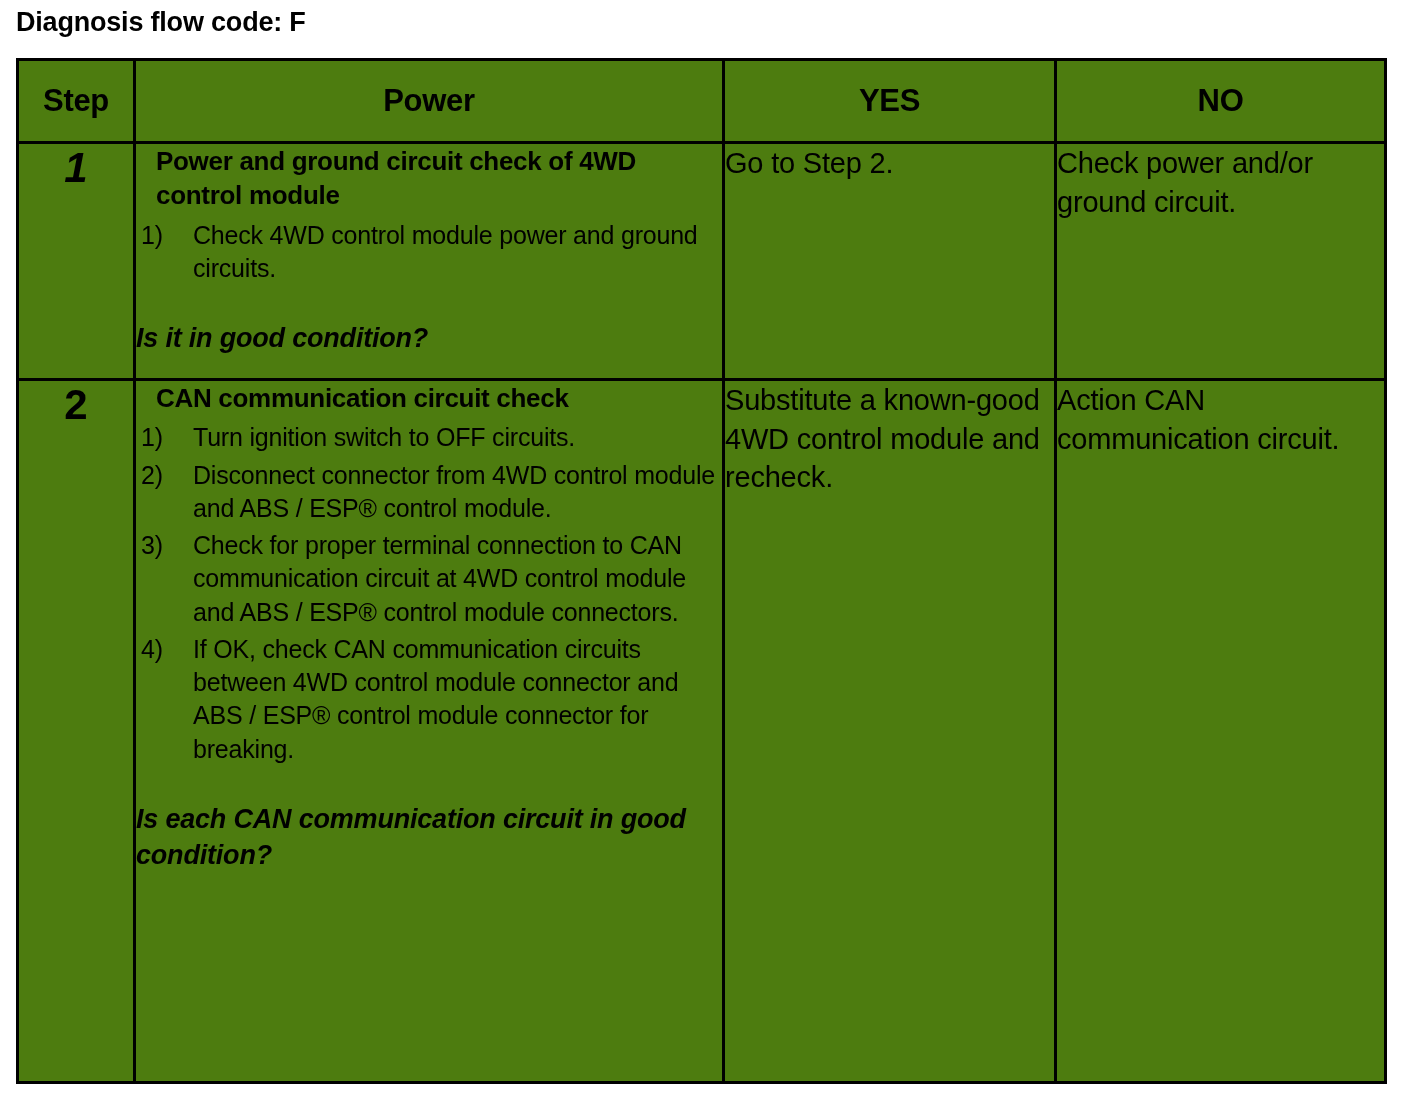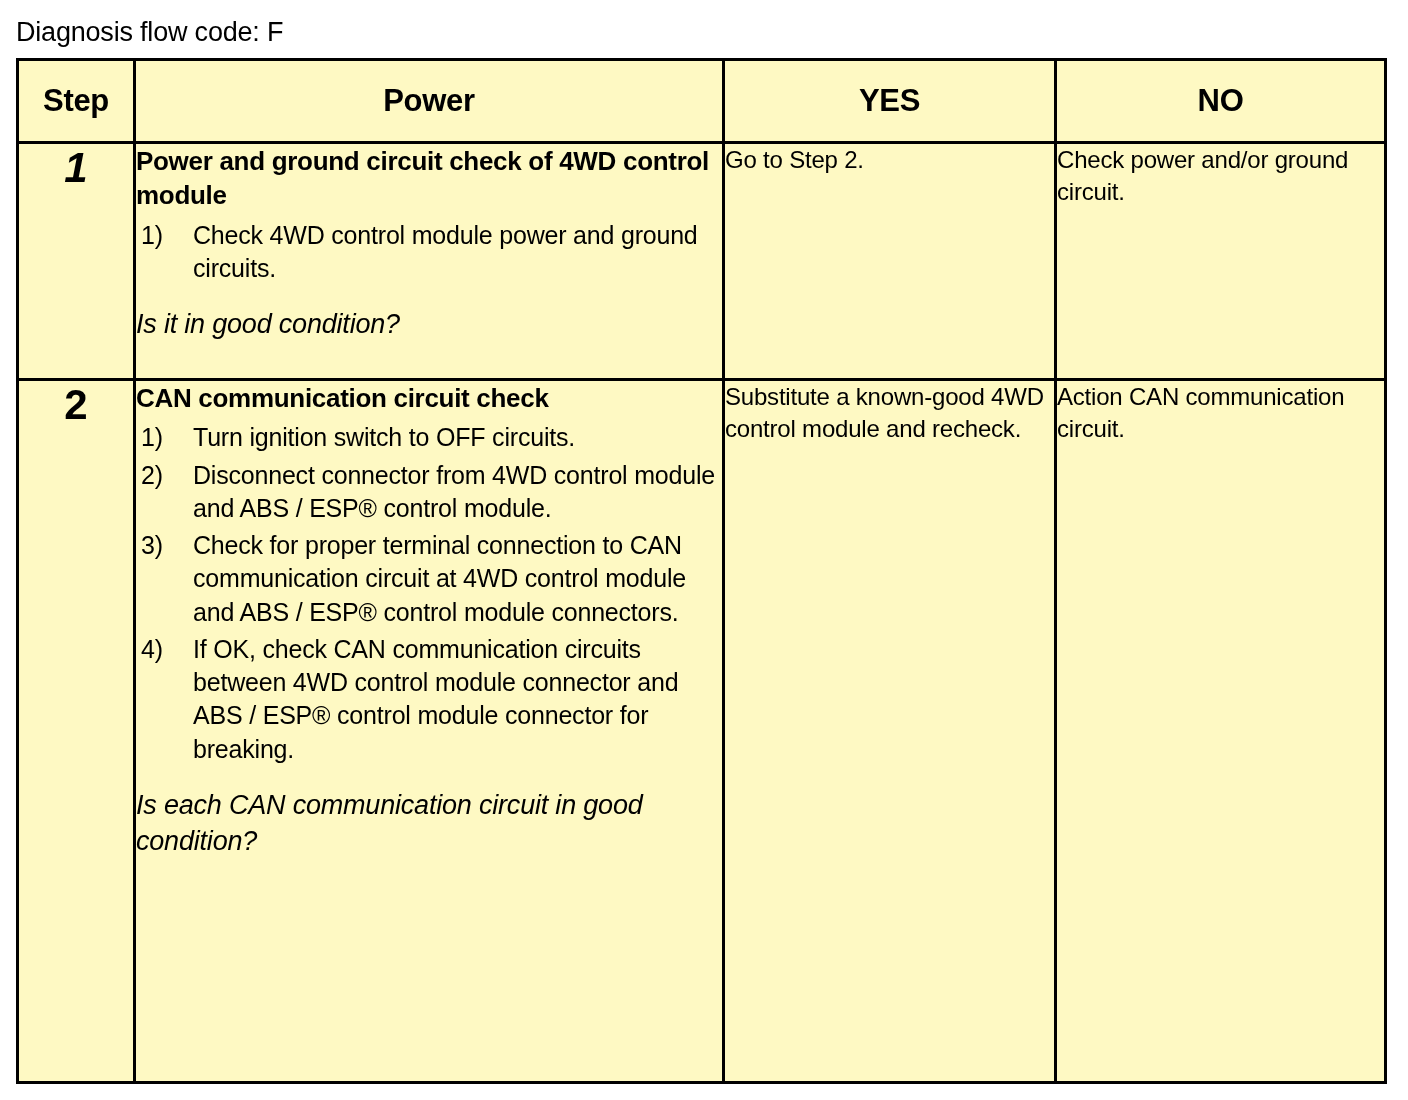--- a/index.html
+++ b/index.html
@@ -19,23 +19,23 @@
   .page {
     position: relative;
     width: 1408px;
     height: 1100px;
     box-sizing: border-box;
   }
 
   .doc-title {
     position: absolute;
     left: 16px;
-    top: 17px;
+    top: 7px;
     font-size: 27px;
-    font-weight: normal;
+    font-weight: bold;
     letter-spacing: -0.2px;
     white-space: nowrap;
   }
 
   .flow-table {
     position: absolute;
     left: 16px;
     top: 58px;
     width: 1368px;
     border-collapse: collapse;
@@ -45,21 +45,21 @@
   .flow-table col.col-step   { width: 117px; }
   .flow-table col.col-action { width: 589px; }
   .flow-table col.col-yes    { width: 332px; }
   .flow-table col.col-no     { width: 330px; }
 
   .flow-table th,
   .flow-table td {
     border: 3px solid #000000;
     padding: 0;
     vertical-align: top;
-    background: #fef9c3;
+    background: #4d7c0f;
   }
 
   
   .flow-table thead th {
     height: 80px;
     text-align: center;
     vertical-align: middle;
     font-size: 31px;
     font-weight: bold;
     letter-spacing: -0.3px;
@@ -78,20 +78,21 @@
   
   .action-cell {
     padding: 9px 8px 14px 12px;
   }
   .action-heading {
     font-size: 26px;
     font-weight: bold;
     line-height: 1.32;
     letter-spacing: -0.3px;
     margin: 0 12px 6px 0;
+    padding-left: 20px;
   }
 
   .action-list {
     list-style: none;
     margin: 0;
     padding: 0;
   }
   .action-list li {
     position: relative;
     font-size: 25px;
@@ -102,31 +103,31 @@
   }
   .action-list li .marker {
     position: absolute;
     left: 5px;
     top: 0;
     font-size: 25px;
   }
 
   .action-question {
     font-size: 27px;
-    font-weight: normal;
+    font-weight: bold;
     font-style: italic;
     line-height: 1.33;
     letter-spacing: -0.2px;
-    margin-top: 22px;
+    margin-top: 36px;
   }
 
   
   .result-cell {
     padding: 10px 10px 10px 13px;
-    font-size: 24px;
+    font-size: 29px;
     line-height: 1.33;
     letter-spacing: -0.2px;
   }
 
   .row-step1 .step-cell,
   .row-step1 .action-cell,
   .row-step1 .result-cell { height: 234px; }
 
   .row-step2 .step-cell,
   .row-step2 .action-cell,

